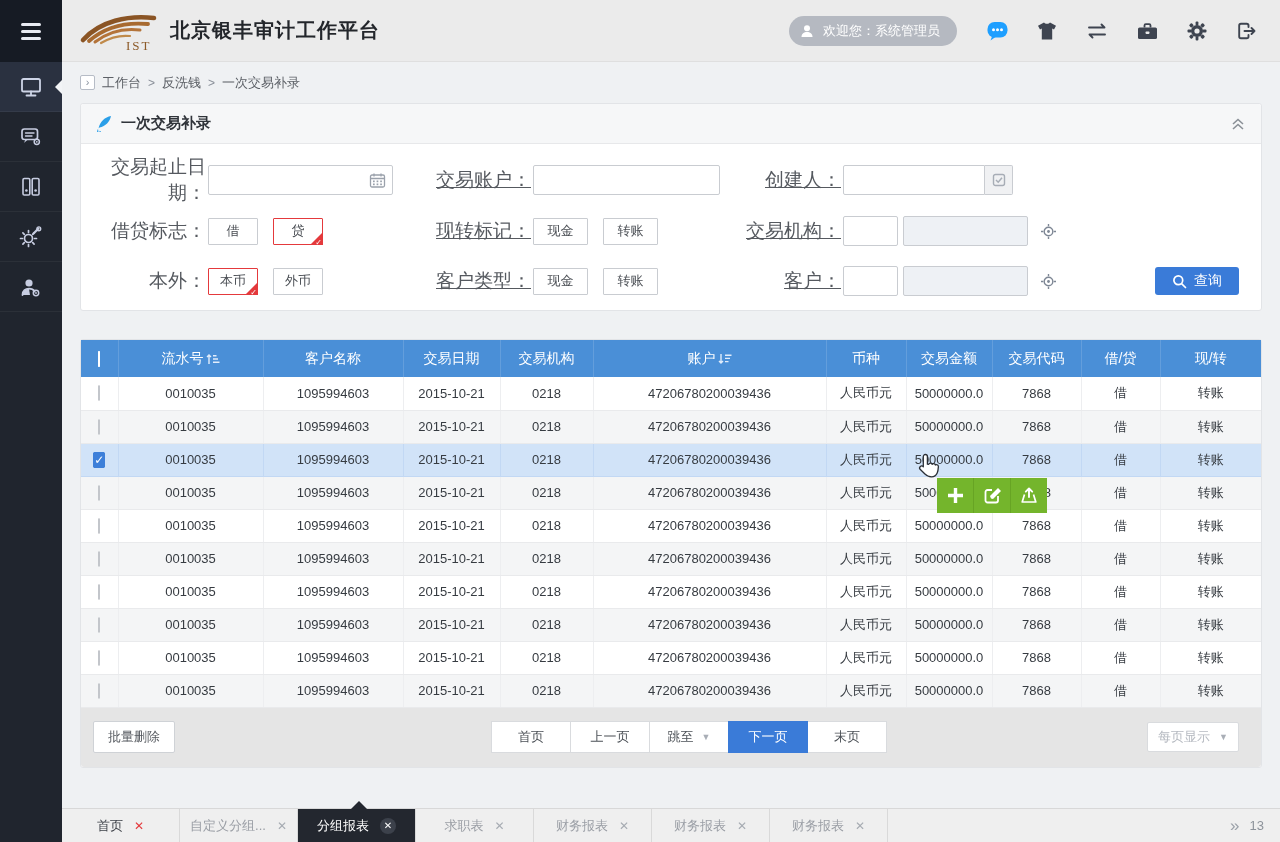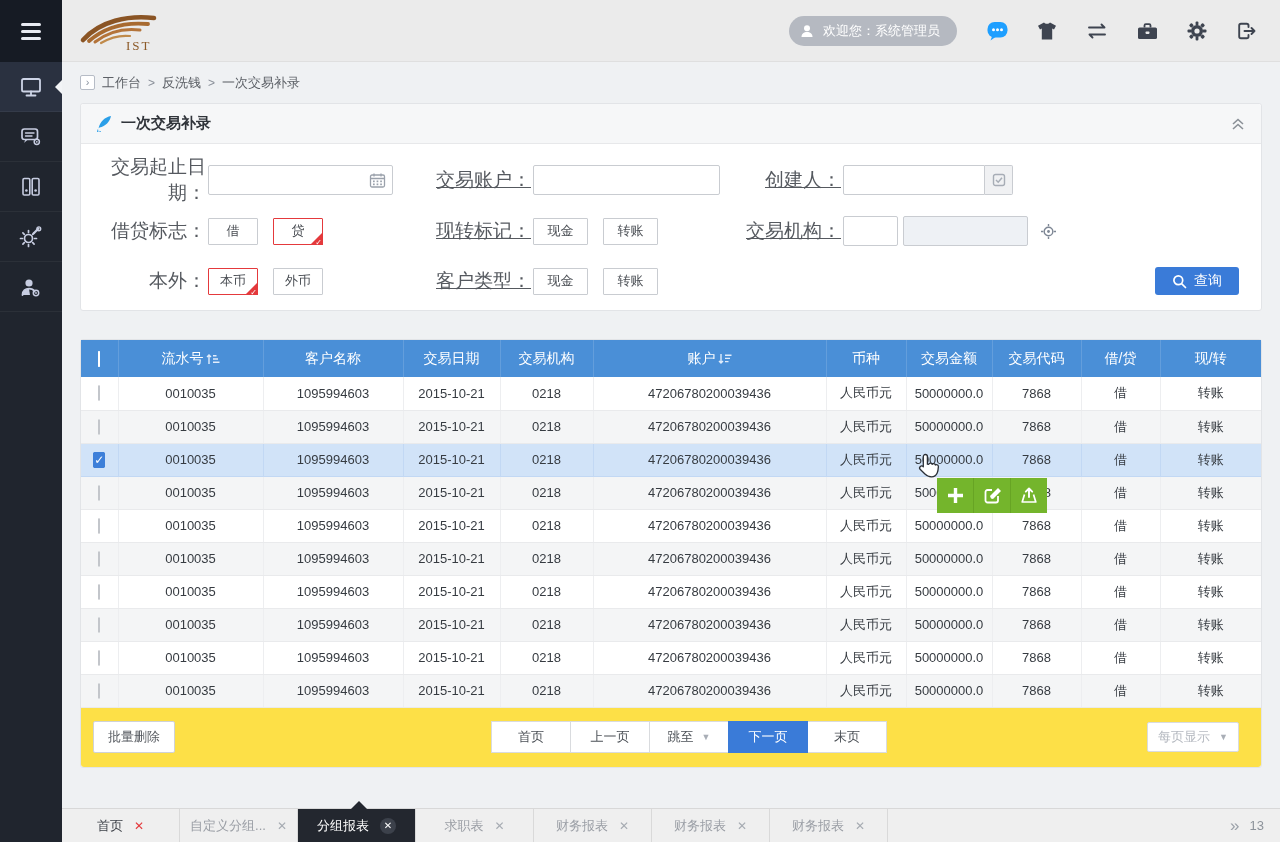--- a/index.html
+++ b/index.html
@@ -75,21 +75,21 @@
   tbody td{ height:33px; border-bottom:1px solid #e9eaec; border-right:1px solid #edeef0; font-size:13px; color:#363b41; text-align:center; background:transparent; }
   tbody td:last-child{ border-right:none; }
   tbody tr:nth-child(even){ background:#f4f5f6; }
   tbody tr.selected{ background:#d1e3f8; }
   tbody tr.selected td{ border-bottom-color:#c2d8f4; border-right-color:#c2d8f4; }
   .cb{ width:17px; height:17px; border:1px solid #c3c6cb; background:#fff; margin:0 auto; border-radius:2px; font-size:12px; line-height:15px; color:#fff; cursor:pointer; }
   .cb.checked{ background:#3d7fd9; border-color:#3d7fd9; }
   .cb.head{ border-color:#fff; }
 
   
-  .pager{ position:relative; height:59px; background:#fde047; border-radius:0 0 3px 3px; font-size:13px; }
+  .pager{ position:relative; height:59px; background:#e5e5e5; border-radius:0 0 3px 3px; font-size:13px; }
   .batch-btn{ position:absolute; left:12px; top:13px; height:32px; padding:0 14px; background:#fff; border:1px solid #cfd2d6; border-radius:2px; color:#55595f; font-size:13px; cursor:pointer; }
   .pg-group{ position:absolute; left:410px; top:13px; display:flex; }
   .pg-btn{ width:80px; height:32px; border:1px solid #d9dbde; background:#fff; color:#4c5157; font-size:13px;
      display:flex; align-items:center; justify-content:center; gap:8px; margin-left:-1px; cursor:pointer; }
   .pg-btn:first-child{ margin-left:0; }
   .pg-btn.active{ background:#3a7bd8; border-color:#3a7bd8; color:#fff; z-index:1; }
   .dd-arrow{ color:#a9aeb6; font-size:9px; }
   .pg-info{ position:absolute; right:152px; top:0; line-height:59px; color:#565b61; }
   .pg-info .blue{ color:#3a7bd8; }
   .page-size{ position:absolute; right:22px; top:14px; width:92px; height:30px; border:1px solid #d9dbde; border-radius:2px; background:#fff;
@@ -175,20 +175,21 @@
     <header class="topbar">
       <div class="logo">
         <svg width="80" height="42" viewBox="0 0 80 42">
           <path d="M5 30 C22 11 50 5 76 8" stroke="#8a5424" stroke-width="4.6" fill="none" stroke-linecap="round"></path>
           <path d="M11 31 C27 17 48 12 70 14" stroke="#a86a30" stroke-width="3.8" fill="none" stroke-linecap="round"></path>
           <path d="M17 32 C30 22 46 18 62 20" stroke="#b4743a" stroke-width="3" fill="none" stroke-linecap="round"></path>
           <path d="M23 33 C33 27 42 25 52 26" stroke="#c08a4a" stroke-width="2.2" fill="none" stroke-linecap="round"></path>
           <text x="48" y="40" font-family="Liberation Serif, serif" font-size="13" fill="#8c5a28" letter-spacing="2">IST</text>
         </svg>
       </div>
+      <div class="app-title">北京银丰审计工作平台</div>
 
       <div class="topbar-right">
         <div class="welcome-pill">
           <svg width="16" height="16" viewBox="0 0 16 16">
             <circle cx="8" cy="5.2" r="3" fill="#fff"></circle>
             <path d="M2.5 14 c0-3.4 2.5-5 5.5-5 s5.5 1.6 5.5 5 z" fill="#fff"></path>
           </svg>
           <span>欢迎您：系统管理员</span>
         </div>
         <span style="display:flex;">
@@ -337,20 +338,32 @@
                 <path d="M8.5 1 v2.3 M8.5 13.7 v2.3 M1 8.5 h2.3 M13.7 8.5 h2.3" stroke="#7e8795" stroke-width="1.4"></path>
               </svg>
             </span>
           </div>
           <div class="ffield r3 cB">
             <span class="flabel">客户类型：</span>
             <span class="opts">
                 <button class="opt wide">现金</button>
                 <button class="opt wide">转账</button>
               </span>
+          </div>
+          <div class="ffield r3 cC">
+            <span class="flabel">客户：</span>
+            <span class="tinput w55"></span>
+            <span class="tinput w125"></span>
+            <span class="locate">
+              <svg width="17" height="17" viewBox="0 0 17 17">
+                <circle cx="8.5" cy="8.5" r="4.3" fill="none" stroke="#7e8795" stroke-width="1.4"></circle>
+                <circle cx="8.5" cy="8.5" r="1.4" fill="#7e8795"></circle>
+                <path d="M8.5 1 v2.3 M8.5 13.7 v2.3 M1 8.5 h2.3 M13.7 8.5 h2.3" stroke="#7e8795" stroke-width="1.4"></path>
+              </svg>
+            </span>
           </div>
 
           <button class="search-btn">
             <svg width="15" height="15" viewBox="0 0 15 15">
               <circle cx="6.3" cy="6.3" r="4.4" fill="none" stroke="#fff" stroke-width="1.7"></circle>
               <path d="M9.8 9.8 L13.5 13.5" stroke="#fff" stroke-width="1.7" stroke-linecap="round"></path>
             </svg>
             <span>查询</span>
           </button>
         </div>

